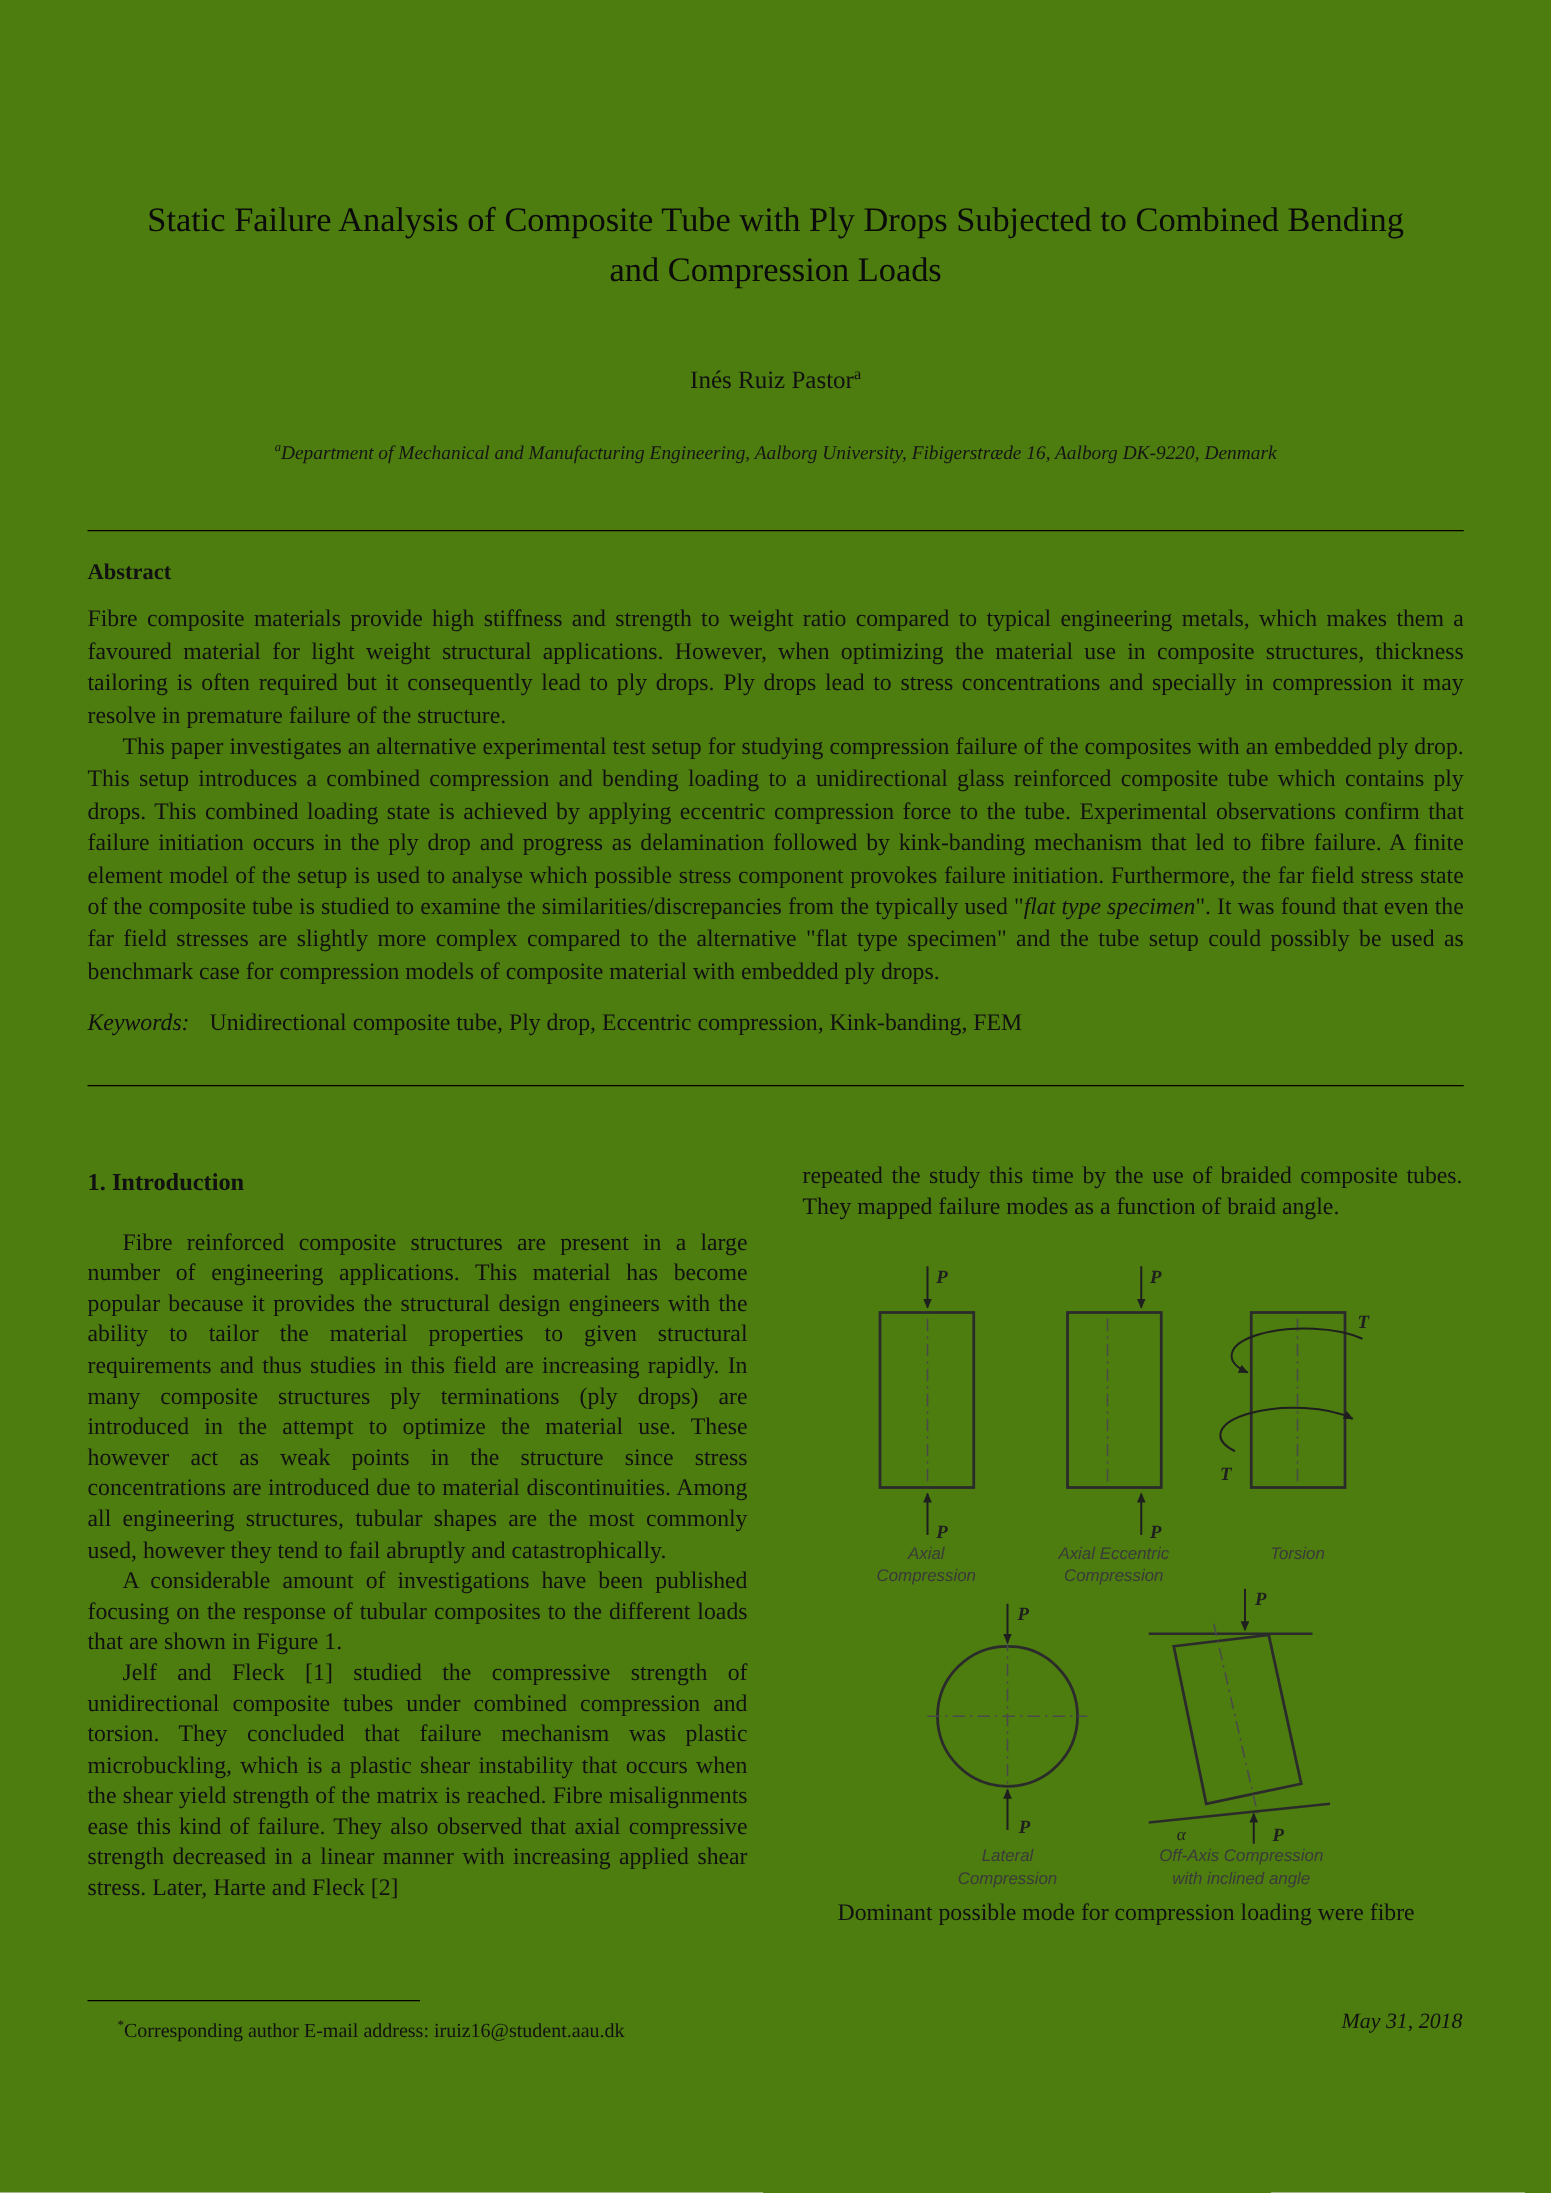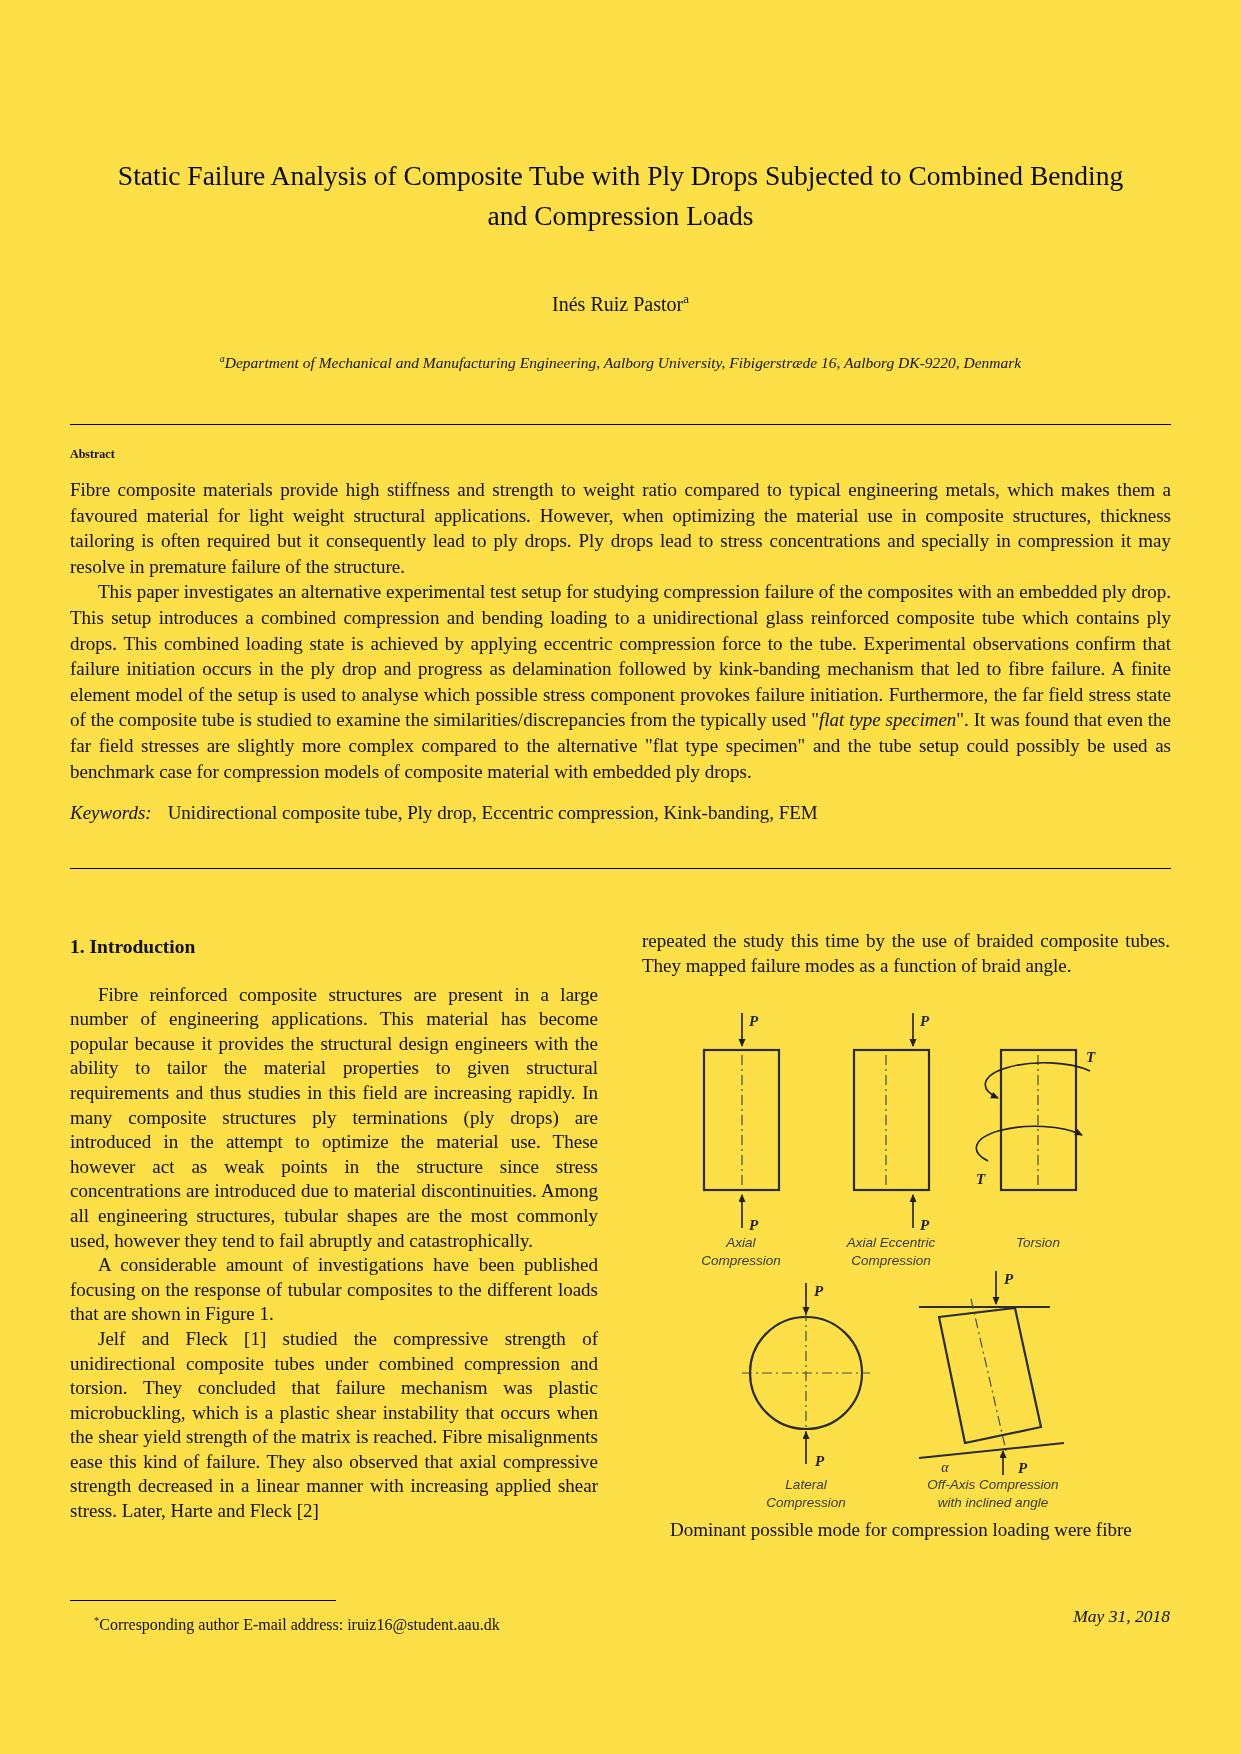--- a/index.html
+++ b/index.html
@@ -1,38 +1,38 @@
 <!DOCTYPE html>
 <html><head>
 <meta charset="utf-8">
 <style>
   html,body { margin:0; padding:0; background:#e8e8e8; }
   .page {
     position:relative; width:1241px; height:1754px; margin:0 auto;
-    background:#fde047; font-family:"Liberation Serif", serif; color:#111;
+    background:#4d7c0f; font-family:"Liberation Serif", serif; color:#111;
     overflow:hidden;
   }
   .title {
     position:absolute; top:156px; left:105px; width:1031px;
     text-align:center; font-size:27.5px; line-height:1.44; color:#0b0b0b;
   }
   .author-line {
     position:absolute; top:291px; left:0; width:100%;
     text-align:center; font-size:20px;font-family:Liberation Serif, serif;
   }
   .affiliation-line {
     position:absolute; top:353px; left:0; width:100%;
     text-align:center; font-style:italic; font-size:15.5px; color:#151515;
   }
   .rule { position:absolute; left:70px; width:1101px; height:0; border-top:1.6px solid #000; }
   .rule-top { top:424px; }
   .rule-bottom { top:868px; }
 
   .abstract-section { position:absolute; top:447px; left:70px; width:1101px; }
-  .abstract-heading { font-size:12px; font-weight:bold; margin:0 0 15px 0; }
+  .abstract-heading { font-size:18px; font-weight:bold; margin:0 0 15px 0; }
   .abstract-section p { margin:0; text-align:justify; font-size:19px; line-height:25.6px; }
   .abstract-section p.indent { text-indent:28px; }
   .keywords-line { margin-top:18px; font-size:19px; }
   .kw-label { font-style:italic; margin-right:16px; }
 
   .two-column-body {
     position:absolute; top:893px; left:70px; width:1101px;
     display:flex; gap:44px;margin-top:36px;
   }
   .col { width:528px; font-size:19px; line-height:24.6px; text-align:justify; }

